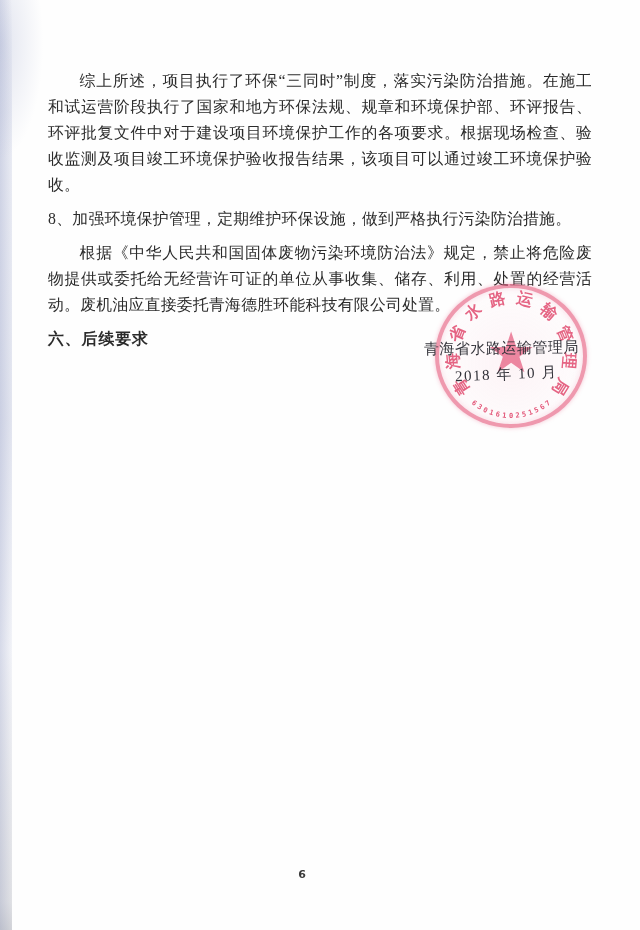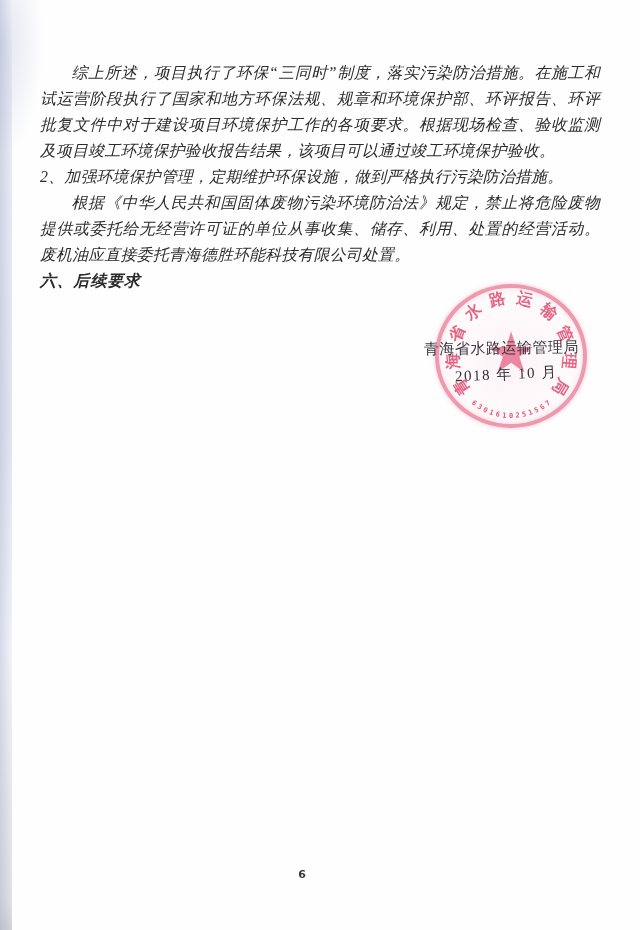--- a/index.html
+++ b/index.html
@@ -26,21 +26,21 @@
     position:absolute;left:0;top:0;width:70px;height:240px;pointer-events:none;
     background:radial-gradient(ellipse 60px 160px at 0% 18%,
       rgba(148,158,198,0.28), rgba(148,158,198,0.0) 72%);
   }
   
   .content{
     position:absolute;left:40px;top:60px;width:560px;
     font-size:15.8px;line-height:26px;letter-spacing:0.3px;
     text-align:justify;
   }
-  .para{margin:0;font-style:italic;}
+  .para{margin:8px;}
   .para.indent{text-indent:2em;}
   .para.heading{font-weight:bold;letter-spacing:1px;}
   
   .sig-org{
     position:absolute;left:424px;top:339px;z-index:3;
     font-size:15px;letter-spacing:0.5px;color:#33333a;white-space:nowrap;
     transform:rotate(-0.8deg);
   }
   .sig-date{
     position:absolute;left:455px;top:365px;z-index:3;
@@ -84,21 +84,21 @@
 </head>
 <body>
 
 <div class="scan-page">
 
   <div class="edge-shadow-left"></div>
   <div class="corner-shadow"></div>
 
   <div class="content">
     <p class="para indent">综上所述，项目执行了环保“三同时”制度，落实污染防治措施。在施工和试运营阶段执行了国家和地方环保法规、规章和环境保护部、环评报告、环评批复文件中对于建设项目环境保护工作的各项要求。根据现场检查、验收监测及项目竣工环境保护验收报告结果，该项目可以通过竣工环境保护验收。</p>
-    <p class="para">2、加强环境保护管理，定期维护环保设施，做到严格执行污染防治措施。</p>
+    <p class="para">8、加强环境保护管理，定期维护环保设施，做到严格执行污染防治措施。</p>
     <p class="para indent">根据《中华人民共和国固体废物污染环境防治法》规定，禁止将危险废物提供或委托给无经营许可证的单位从事收集、储存、利用、处置的经营活动。废机油应直接委托青海德胜环能科技有限公司处置。</p>
     <p class="para heading">六、后续要求</p>
   </div>
 
   <div class="seal">
     <span class="seal-star">★</span>
     <div class="seal-arc" id="seal-arc">
         <span style="transform: rotate(-122deg) translateY(-58px);">青</span>
         <span style="transform: rotate(-94.8889deg) translateY(-58px);">海</span>
         <span style="transform: rotate(-67.7778deg) translateY(-58px);">省</span>

